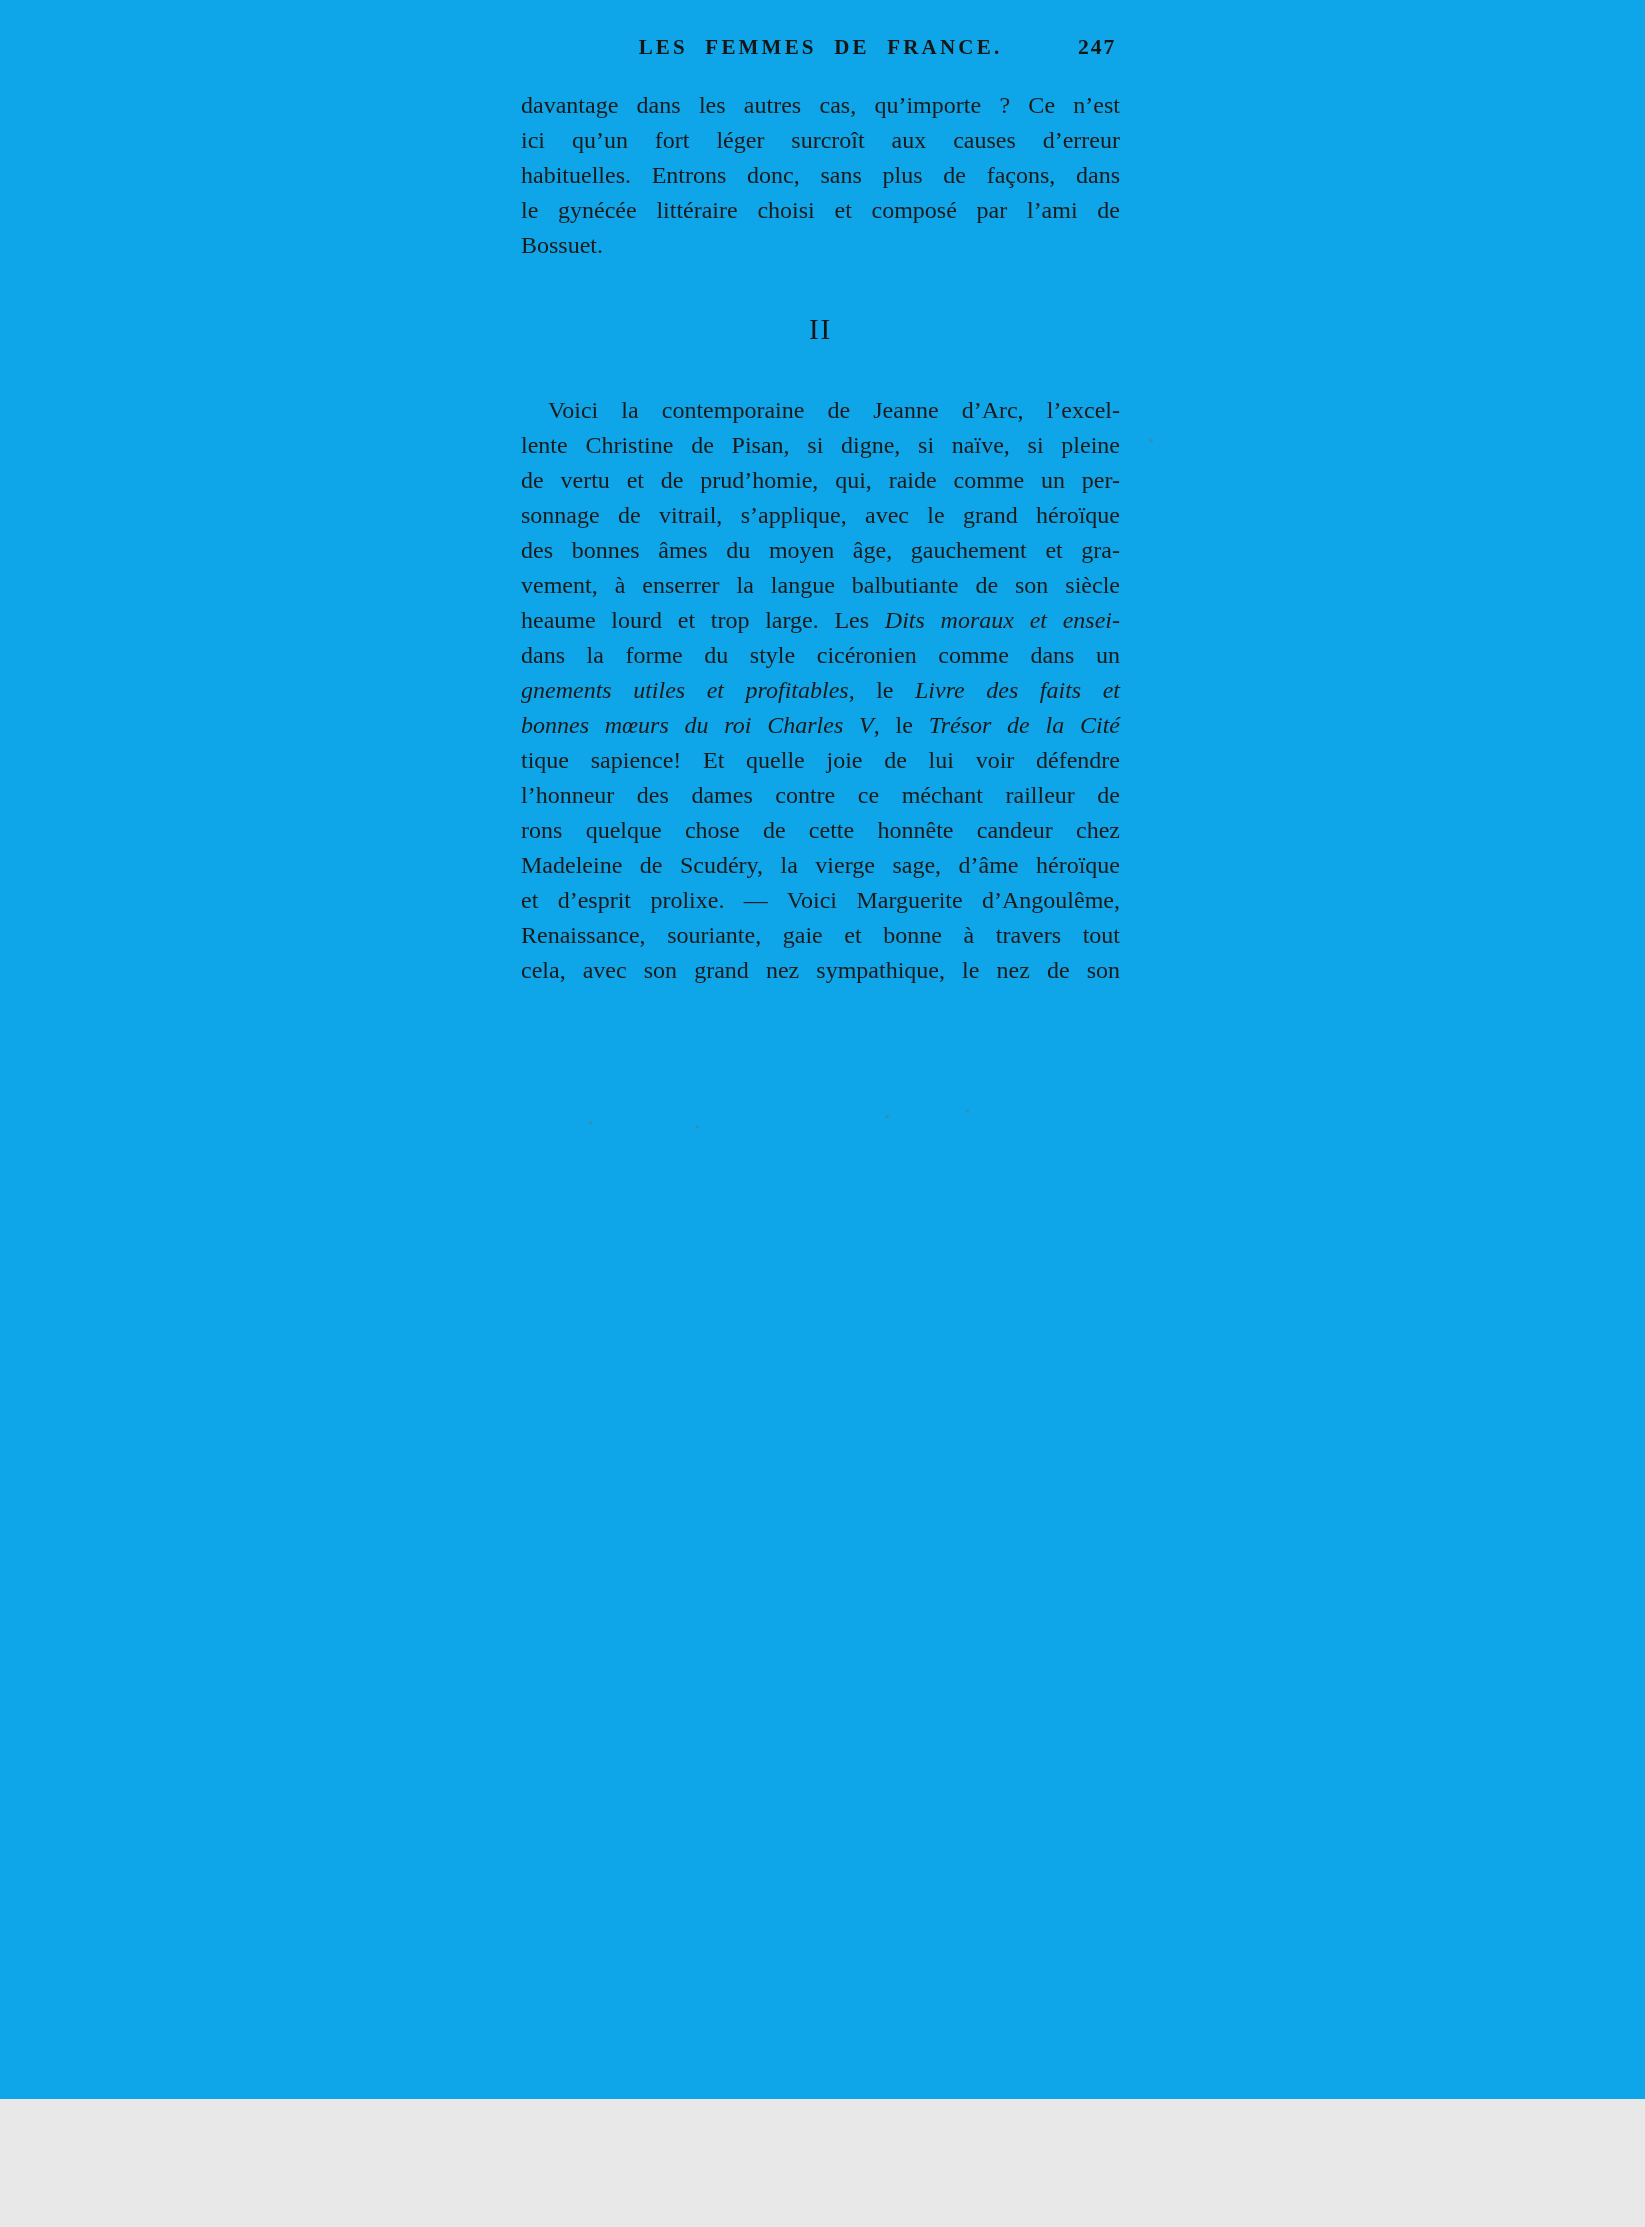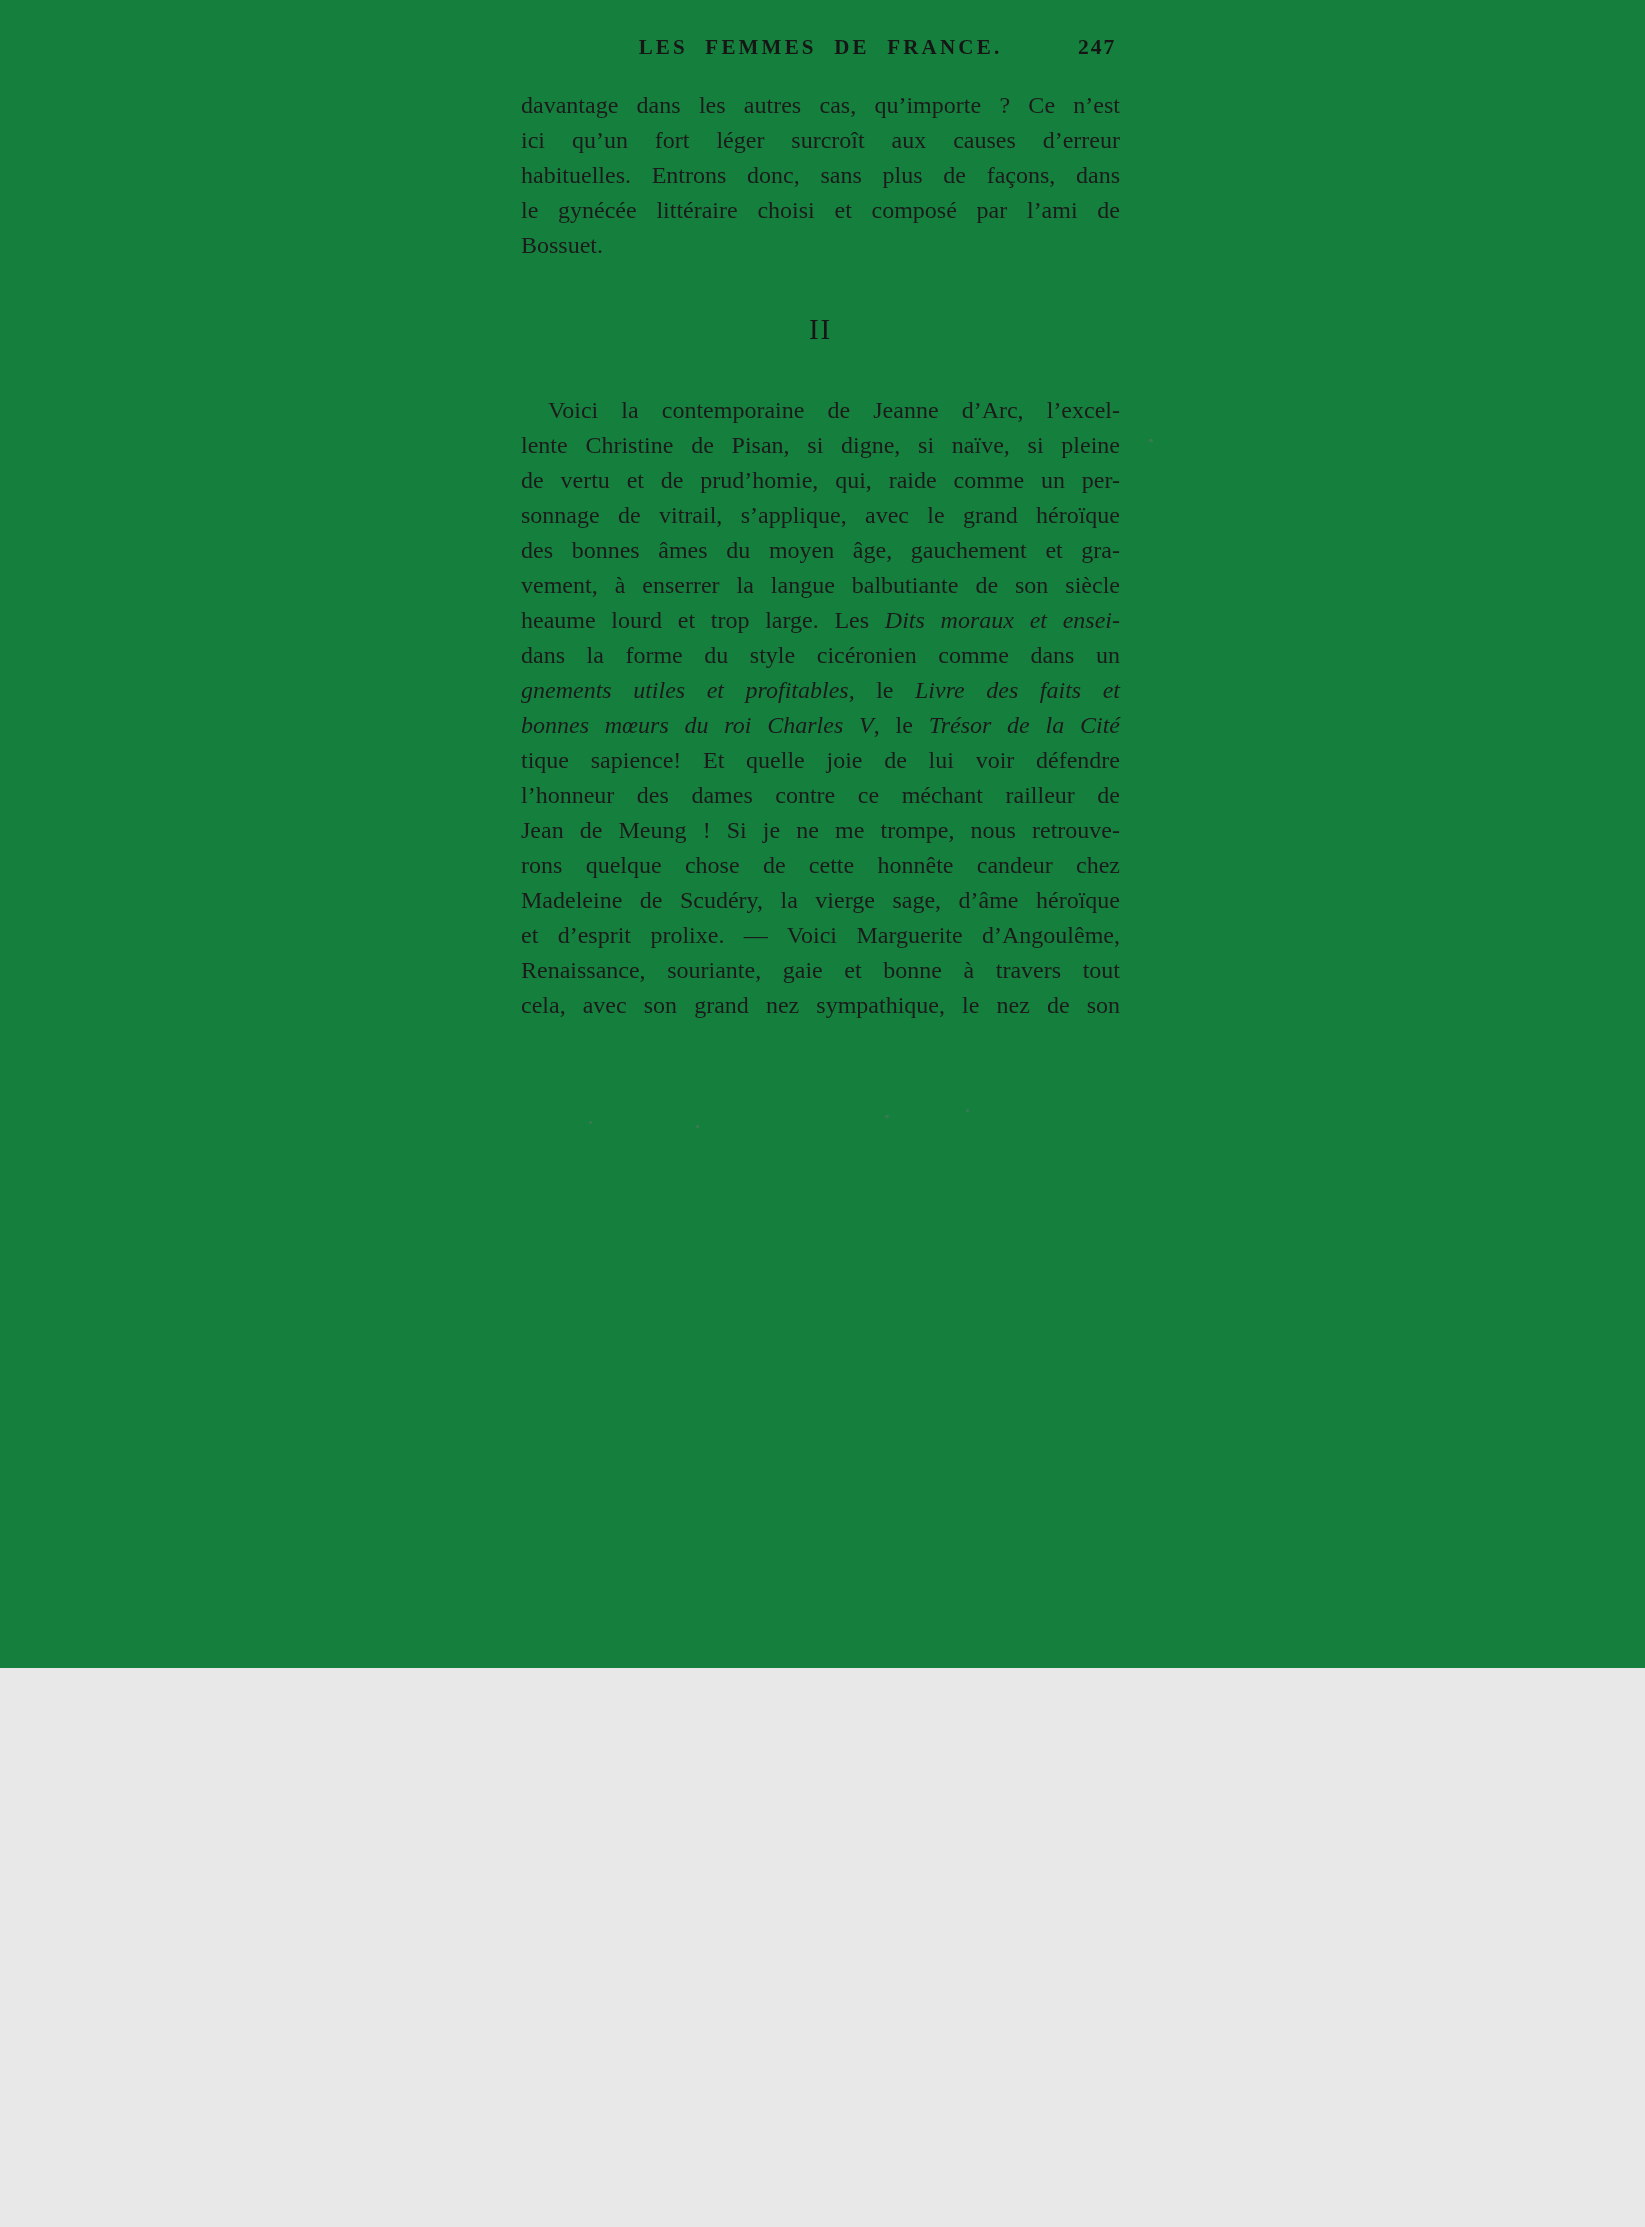--- a/index.html
+++ b/index.html
@@ -1,20 +1,20 @@
 <!DOCTYPE html>
 <html style="font-size:10.2px"><head>
 <meta charset="utf-8">
 <style>
   html, body { margin: 0; padding: 0; background: #e8e8e8; }
   .page {
     position: relative;
     width: 1646px;
-    height: 1668px;
-    background: #15803d;
+    height: 2099px;
+    background: #0ea5e9;
     font-family: "Liberation Serif", "DejaVu Serif", serif;
     color: #1b1b1b;
     overflow: hidden;
   }
   .column { position: absolute; left: 521px; width: 599px; }
 
   
   .running-header {
     top: 33px;
     height: 28px;
@@ -104,21 +104,20 @@
       <div class="text-line fill"><span class="seg">de vertu et de prud’homie, qui, raide comme un per-</span></div>
       <div class="text-line fill"><span class="seg">sonnage de vitrail, s’applique, avec le grand héroïque</span></div>
       <div class="text-line fill"><span class="seg">des bonnes âmes du moyen âge, gauchement et gra-</span></div>
       <div class="text-line fill"><span class="seg">vement, à enserrer la langue balbutiante de son siècle</span></div>
       <div class="text-line fill"><span class="seg">heaume lourd et trop large. Les </span><span class="seg italic">Dits moraux et ensei-</span></div>
       <div class="text-line fill"><span class="seg">dans la forme du style cicéronien comme dans un</span></div>
       <div class="text-line fill"><span class="seg italic">gnements utiles et profitables,</span><span class="seg"> le </span><span class="seg italic">Livre des faits et</span></div>
       <div class="text-line fill"><span class="seg italic">bonnes mœurs du roi Charles V</span><span class="seg">, le </span><span class="seg italic">Trésor de la Cité</span></div>
       <div class="text-line fill"><span class="seg">tique sapience! Et quelle joie de lui voir défendre</span></div>
       <div class="text-line fill"><span class="seg">l’honneur des dames contre ce méchant railleur de</span></div>
-      <div class="text-line fill"><span class="seg">Jean de Meung ! Si je ne me trompe, nous retrouve-</span></div>
       <div class="text-line fill"><span class="seg">rons quelque chose de cette honnête candeur chez</span></div>
       <div class="text-line fill"><span class="seg">Madeleine de Scudéry, la vierge sage, d’âme héroïque</span></div>
       <div class="text-line fill"><span class="seg">et d’esprit prolixe. — Voici Marguerite d’Angoulême,</span></div>
       <div class="text-line fill"><span class="seg">Renaissance, souriante, gaie et bonne à travers tout</span></div>
       <div class="text-line fill"><span class="seg">cela, avec son grand nez sympathique, le nez de son</span></div>
     </div>
 
   <div class="speck s1"></div>
   <div class="speck s2"></div>
   <div class="speck s3"></div>

